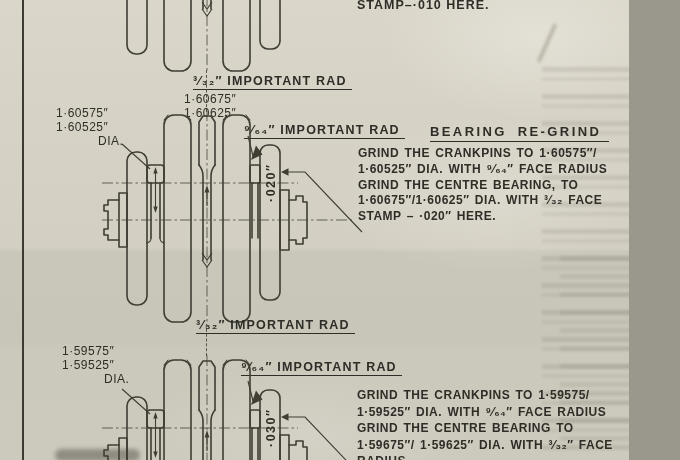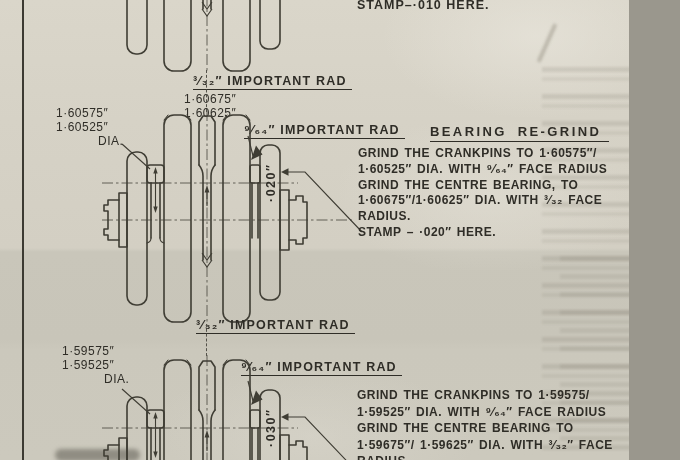--- a/index.html
+++ b/index.html
@@ -178,21 +178,20 @@
   <text class="stamp-text" transform="translate(174.5,92) rotate(-90)" font-size="12.5" font-weight="bold" letter-spacing="1.5" fill="#2f2d27">·020″</text>
 </svg>
 </div>
   </div>
 
   <div class="bodyblock" style="left:358px;top:146px;" id="second-body">
     <div>GRIND THE CRANKPINS TO 1·60575″/</div>
     <div>1·60525″ DIA. WITH ⁹⁄₆₄″ FACE RADIUS</div>
     <div>GRIND THE CENTRE BEARING, TO</div>
     <div>1·60675″/1·60625″ DIA. WITH ³⁄₃₂ FACE</div>
-    <div>RADIUS.</div>
     <div>STAMP – ·020″ HERE.</div>
   </div>
 
   <div class="rad" style="left:196px;top:318px;">³⁄₃₂″ IMPORTANT RAD</div>
   <div class="vdash" style="left:206px;top:324px;height:32px;"></div>
 
   <div class="lbl" style="left:62px;top:344px;">1·59575″</div>
   <div class="lbl" style="left:62px;top:358px;">1·59525″</div>
   <div class="lbl" style="left:104px;top:372px;">DIA.</div>
   <div class="rad" style="left:241px;top:360px;">⁹⁄₆₄″ IMPORTANT RAD</div>

